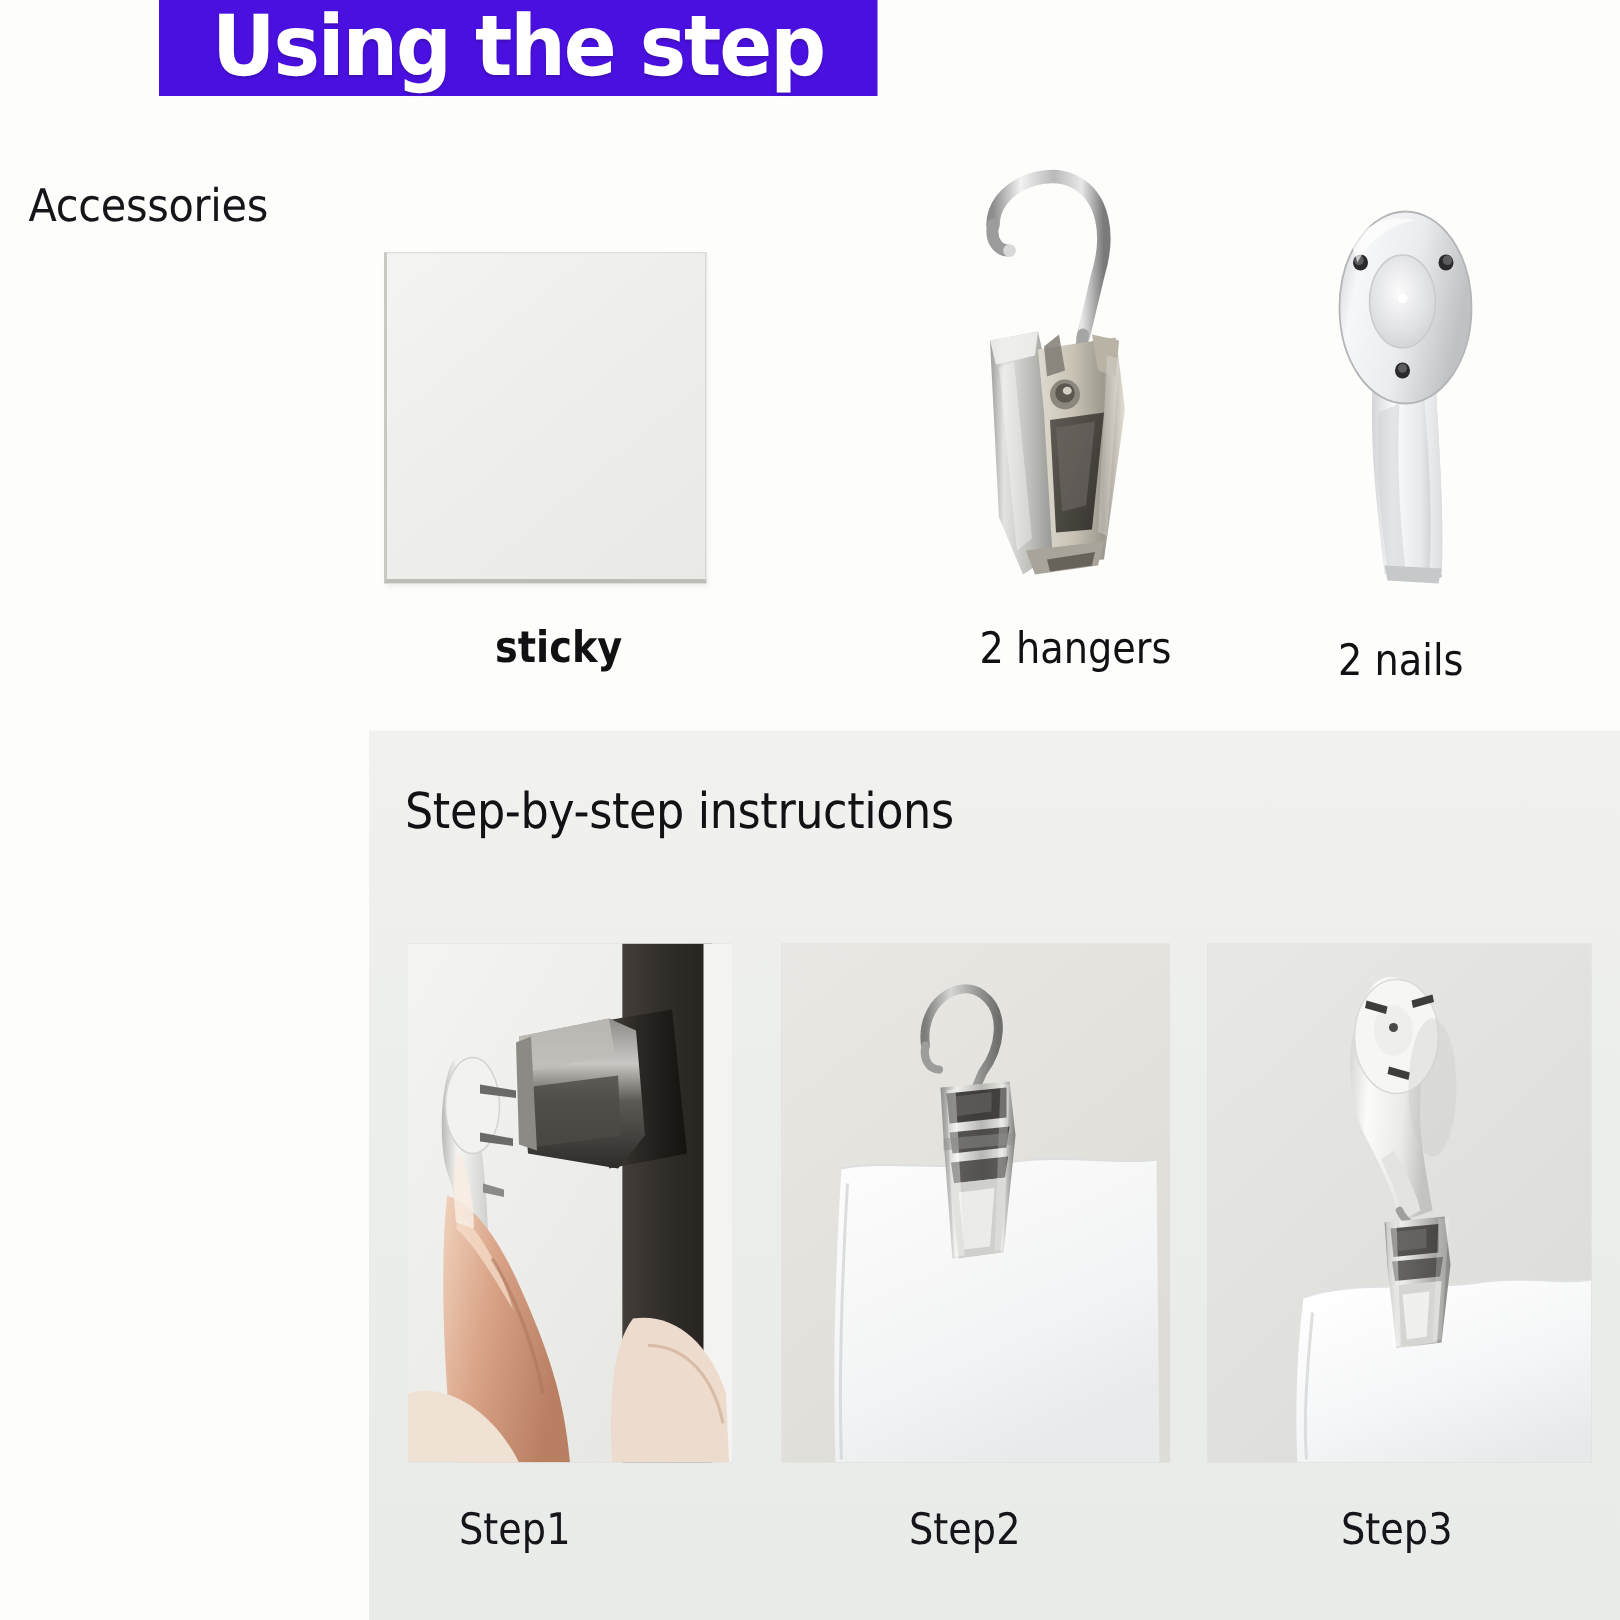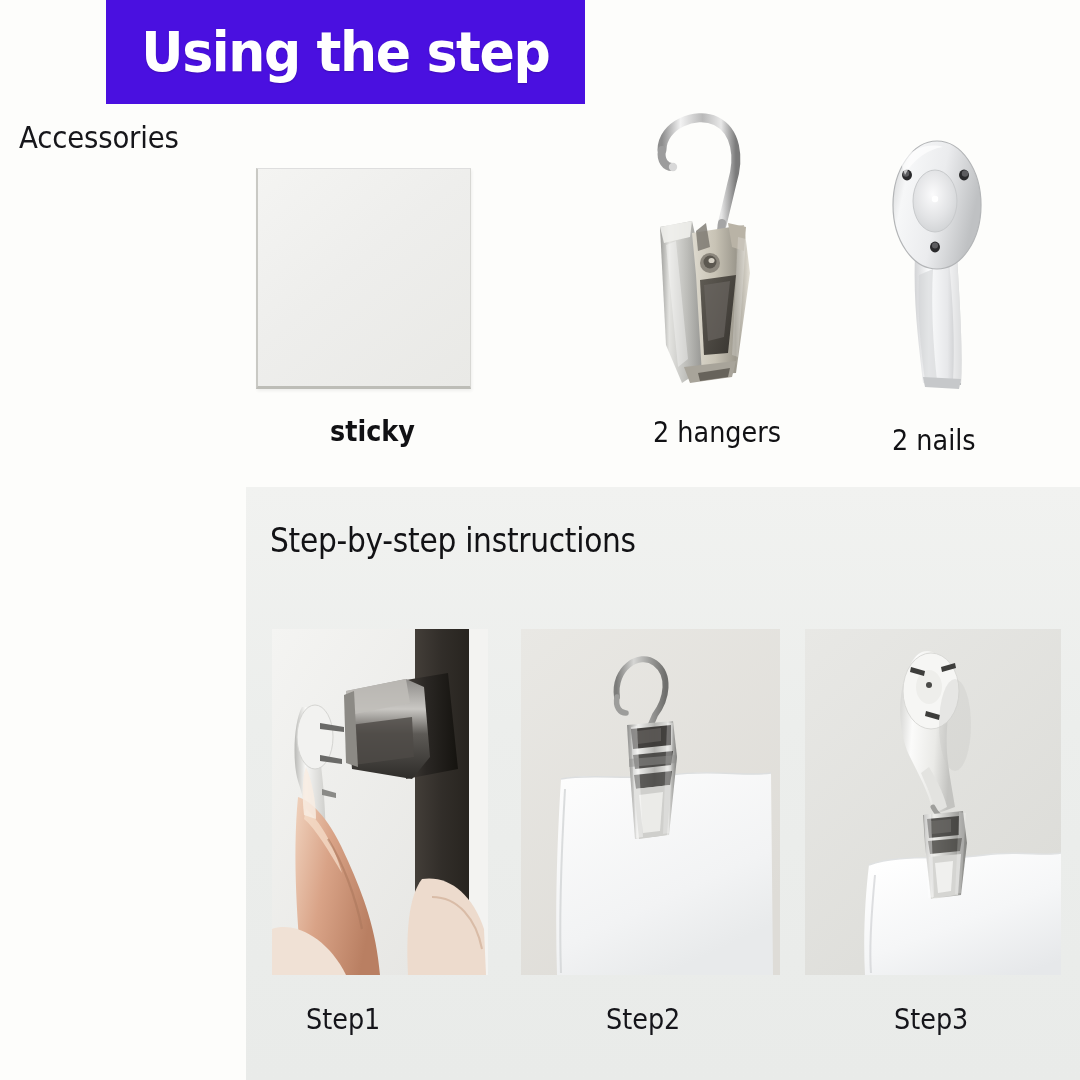--- a/index.html
+++ b/index.html
@@ -14,21 +14,21 @@
     overflow: hidden;
     position: relative;
   }
 
   
   .title-banner {
     position: absolute;
     left: 106px;
     top: 0px;
     width: 479px;
-    height: 104px;
+    height: 64px;
     background: #4a10e0;
     display: flex;
     align-items: center;
     justify-content: center;
     box-sizing: border-box;
   }
   .title-text {
     color: #ffffff;
     font-family: "DejaVu Sans", sans-serif;
     font-size: 56px;

